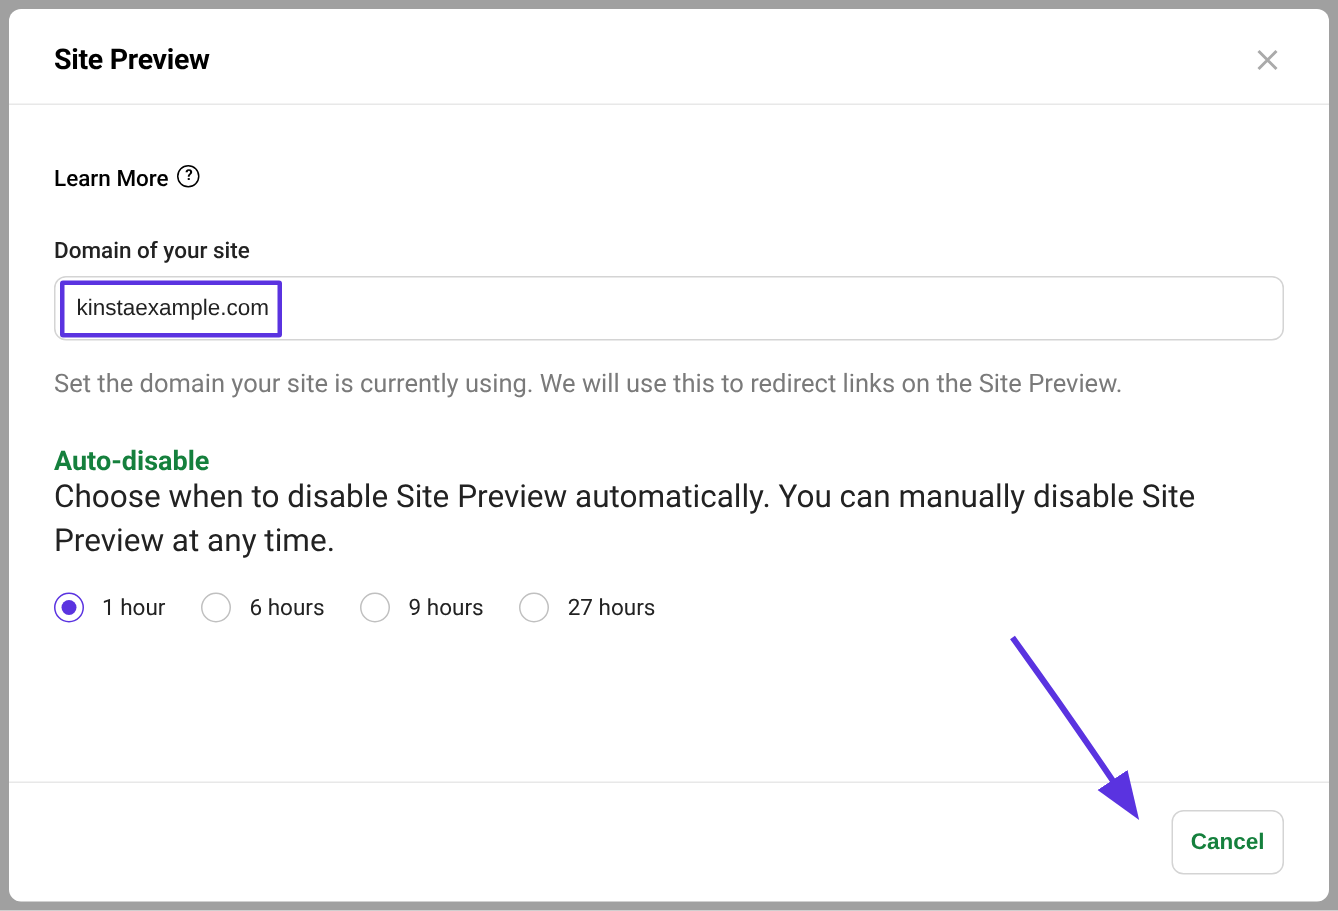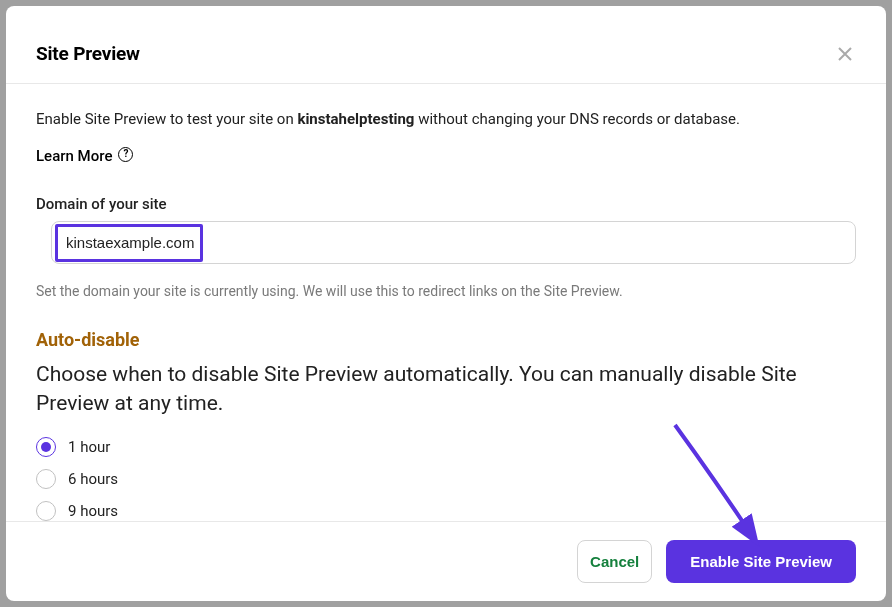--- a/index.html
+++ b/index.html
@@ -23,21 +23,21 @@
       bottom: 6px;
       background: #ffffff;
       border-radius: 8px;
       display: flex;
       flex-direction: column;
     }
     .modal-header {
       display: flex;
       align-items: center;
       justify-content: space-between;
-      padding: 36px 30px 18px 30px;
+      padding: 22px 30px 18px 30px;
       border-bottom: 1px solid #e8e8e8;
     }
     .modal-title {
       font-size: 19px;
       font-weight: 700;
       color: #000;
       letter-spacing: -0.2px;
     }
     .close-btn {
       background: none;
@@ -103,55 +103,54 @@
       width: 100%;
       padding: 12px 14px;
       font-size: 15px;
       border: 1px solid #d4d4d4;
       border-radius: 8px;
       color: #222;
       outline: none;
     }
     .input-wrap {
       position: relative;
-      margin-left: 15px;
     }
     .highlight-box {
       position: absolute;
       top: 3px;
       left: 4px;
       width: 148px;
       height: 38px;
       border: 3px solid #5a33e0;
       pointer-events: none;
       border-radius: 2px;
     }
     .helper-text {
       margin-top: 18px;
-      font-size: 14px;
+      font-size: 17px;
       color: #7a7a7a;
       line-height: 1.4;
     }
     .section-heading {
       margin-top: 28px;
       font-size: 18px;
       font-weight: 700;
-      color: #a16207;
-      margin-bottom: 10px;
+      color: #15803d;
     }
     .section-desc {
       font-size: 21px;
       color: #222;
       line-height: 1.4;
       margin-bottom: 18px;
     }
     .radio-group {
       display: flex;
-      flex-direction: column;
-      gap: 12px;
+      flex-direction: row;
+      gap: 24px;
+      align-items: flex-end;
     }
     .radio-item {
       display: flex;
       align-items: center;
       gap: 12px;
       cursor: pointer;
     }
     .radio-circle {
       width: 20px;
       height: 20px;
@@ -223,23 +222,20 @@
   <div class="modal-header">
     <h2 class="modal-title">Site Preview</h2>
     <button class="close-btn">
       <svg viewBox="0 0 14 14" fill="none">
         <path d="M1 1 L13 13 M13 1 L1 13"></path>
       </svg>
     </button>
   </div>
 
   <div class="modal-body">
-    <p class="intro-text">
-      <span>Enable Site Preview to test your site on </span><span class="bold">kinstahelptesting</span><span> without changing your DNS records or database.</span>
-    </p>
 
     <div class="learn-more-row">
       <a class="learn-more-link">Learn More</a>
       <span class="help-icon">?</span>
     </div>
 
     <div class="field-label">Domain of your site</div>
     <div class="input-wrap">
       <input class="domain-input" type="text" value="kinstaexample.com" style="">
       <div class="highlight-box"></div>
@@ -266,21 +262,20 @@
       </label>
       <label class="radio-item">
         <span class="radio-circle"></span>
         <span class="radio-label">27 hours</span>
       </label>
     </div>
   </div>
 
   <div class="modal-footer">
     <button class="btn-cancel">Cancel</button>
-    <button class="btn-primary">Enable Site Preview</button>
   </div>
 </div>
 
 <div class="arrow-annotation">
   <svg viewBox="0 0 130 145">
     <defs>
       <marker id="arrowhead" markerWidth="10" markerHeight="10" refX="6" refY="3" orient="auto">
         <polygon points="0 0, 8 3, 0 6" fill="#5a33e0"></polygon>
       </marker>
     </defs>

